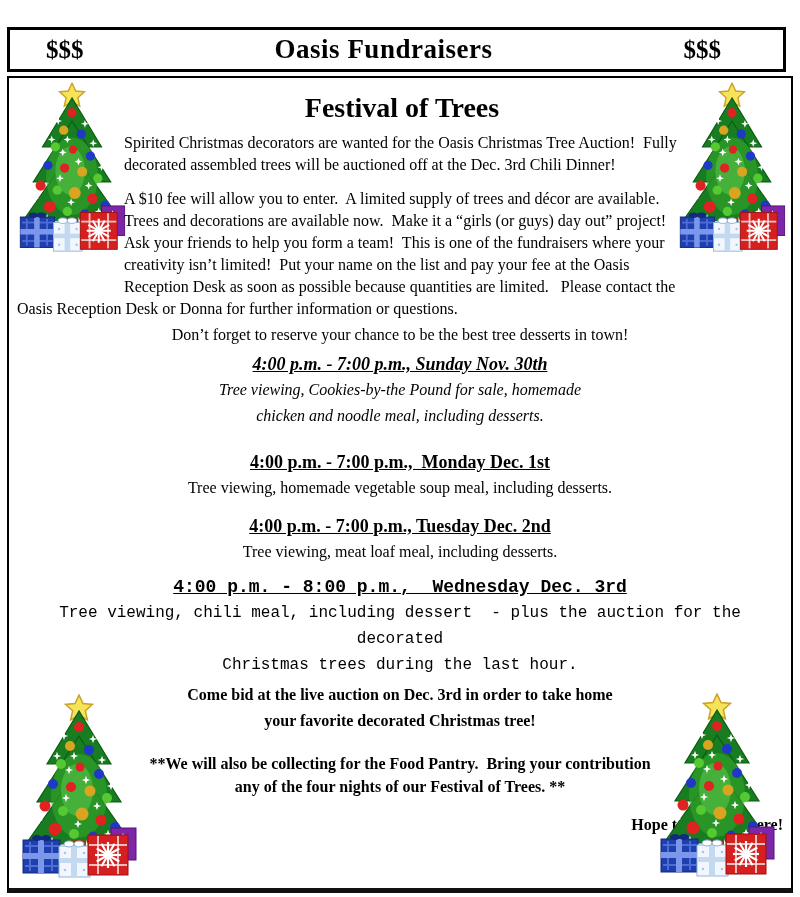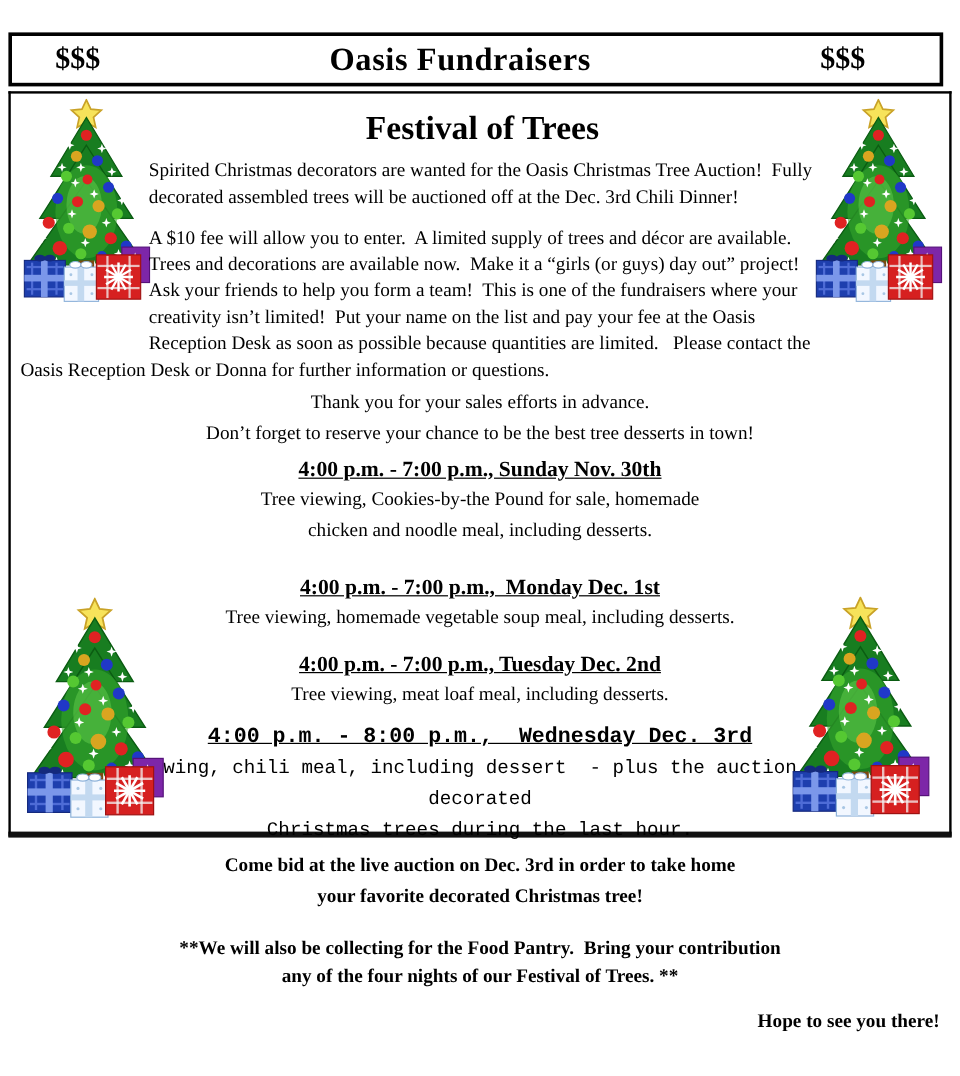--- a/index.html
+++ b/index.html
@@ -8,21 +8,21 @@
 
   
   .header-box{position:absolute;left:7px;top:27px;width:779px;height:45px;box-sizing:border-box;
               border:3px solid #000;display:flex;align-items:center;background:#fff;}
   .dollar{font-size:25px;font-weight:700;}
   .dollar-left{margin-left:36px;}
   .dollar-right{margin-right:62px;}
   .header-title{flex:1;text-align:center;font-size:27px;font-weight:700;letter-spacing:.5px;}
 
   
-  .content-box{position:absolute;left:7px;top:76px;width:786px;height:622px;box-sizing:border-box;
+  .content-box{position:absolute;left:7px;top:76px;width:786px;height:817px;box-sizing:border-box;
                border:2px solid #000;border-bottom:5px solid #111;padding:4px 8px;background:#fff;}
 
   
   .tree-float{width:104px;height:195px;}
   .float-left{float:left;margin-left:3px;}
   .float-right{float:right;margin-right:-1px;}
   .tree-float svg{margin-left:-8px;display:block;}
   .tree-abs{position:absolute;}
   .tree-bl{left:5px;bottom:2px;}
   .tree-br{right:4px;bottom:3px;}
@@ -32,21 +32,21 @@
   .para{font-size:16px;line-height:22px;margin:8px 0 0;white-space:pre-wrap;}
   .para-2{margin-top:12px;}
   .announce{font-size:16px;line-height:22px;text-align:center;white-space:pre-wrap;margin:0;}
   .announce-1{font-weight:700;margin-top:12px;}
   .announce-2{margin-top:5px;}
   .announce-3{margin-top:4px;}
   .schedule-heading{font-size:22px;line-height:28px;font-weight:700;text-align:center;margin:6px 0 0;}
   .night-time{font-size:18px;line-height:26px;font-weight:700;text-decoration:underline;
               text-align:center;white-space:pre-wrap;margin:0;}
   .night-desc{font-size:16px;line-height:26px;text-align:center;white-space:pre-wrap;margin:0;}
-  .night-1{margin-top:5px;}
+  .night-1{margin-top:5px;font-style:italic;}
   .night-2{margin-top:20px;}
   .night-3{margin-top:12px;}
   .night-4{margin-top:9px;font-family:Liberation Mono, monospace;}
   .closing-auction{font-size:16px;line-height:26px;font-weight:700;text-align:center;
                    white-space:pre-wrap;margin:4px 0 0;}
   .food-pantry{font-size:16px;line-height:23px;font-weight:700;text-align:center;
                white-space:pre-wrap;margin:18px 0 0;}
   .farewell{font-size:16px;line-height:22px;font-weight:700;text-align:right;margin:16px 0 0;}
 </style>
 </head>
@@ -167,21 +167,20 @@
       <svg width="120" height="174" viewBox="0 0 130 188">
           <use href="#xtree"></use>
         </svg>
     </div>
 
     <h2 class="flyer-title">Festival of Trees</h2>
 
     <p class="para para-1">Spirited Christmas decorators are wanted for the Oasis Christmas Tree Auction!  Fully decorated assembled trees will be auctioned off at the Dec. 3rd Chili Dinner!</p>
     <p class="para para-2">A $10 fee will allow you to enter.  A limited supply of trees and décor are available.  Trees and decorations are available now.  Make it a “girls (or guys) day out” project!  Ask your friends to help you form a team!  This is one of the fundraisers where your creativity isn’t limited!  Put your name on the list and pay your fee at the Oasis Reception Desk as soon as possible because quantities are limited.   Please contact the Oasis Reception Desk or Donna for further information or questions.</p>
 
-    <p class="announce announce-2">Thank you for your sales efforts in advance.</p>
     <p class="announce announce-3">Don’t forget to reserve your chance to be the best tree desserts in town!</p>
 
 
     <div class="night night-1">
       <p class="night-time">4:00 p.m. - 7:00 p.m., Sunday Nov. 30th</p>
       <p class="night-desc">Tree viewing, Cookies-by-the Pound for sale, homemade
 chicken and noodle meal, including desserts.</p>
     </div>
     <div class="night night-2">
       <p class="night-time">4:00 p.m. - 7:00 p.m.,  Monday Dec. 1st</p>

